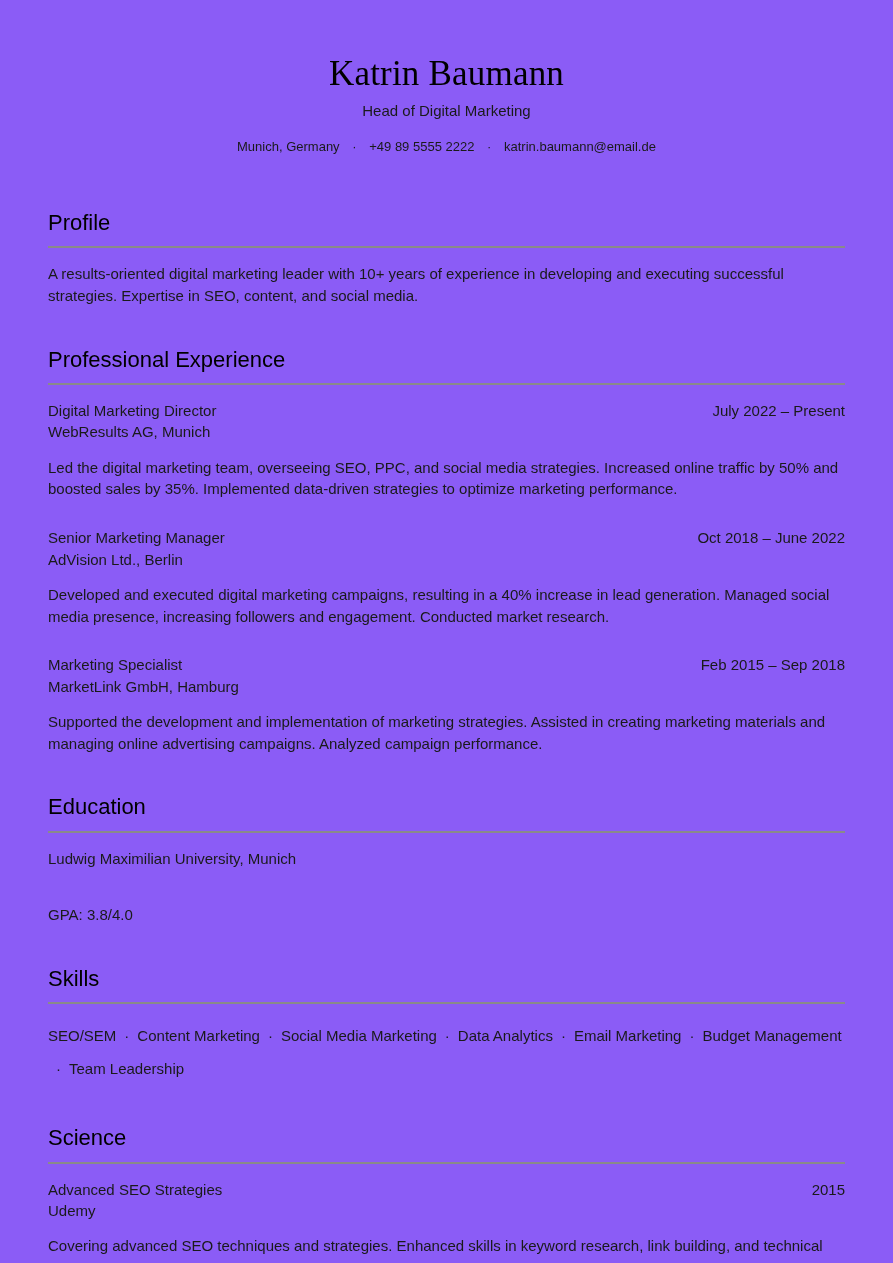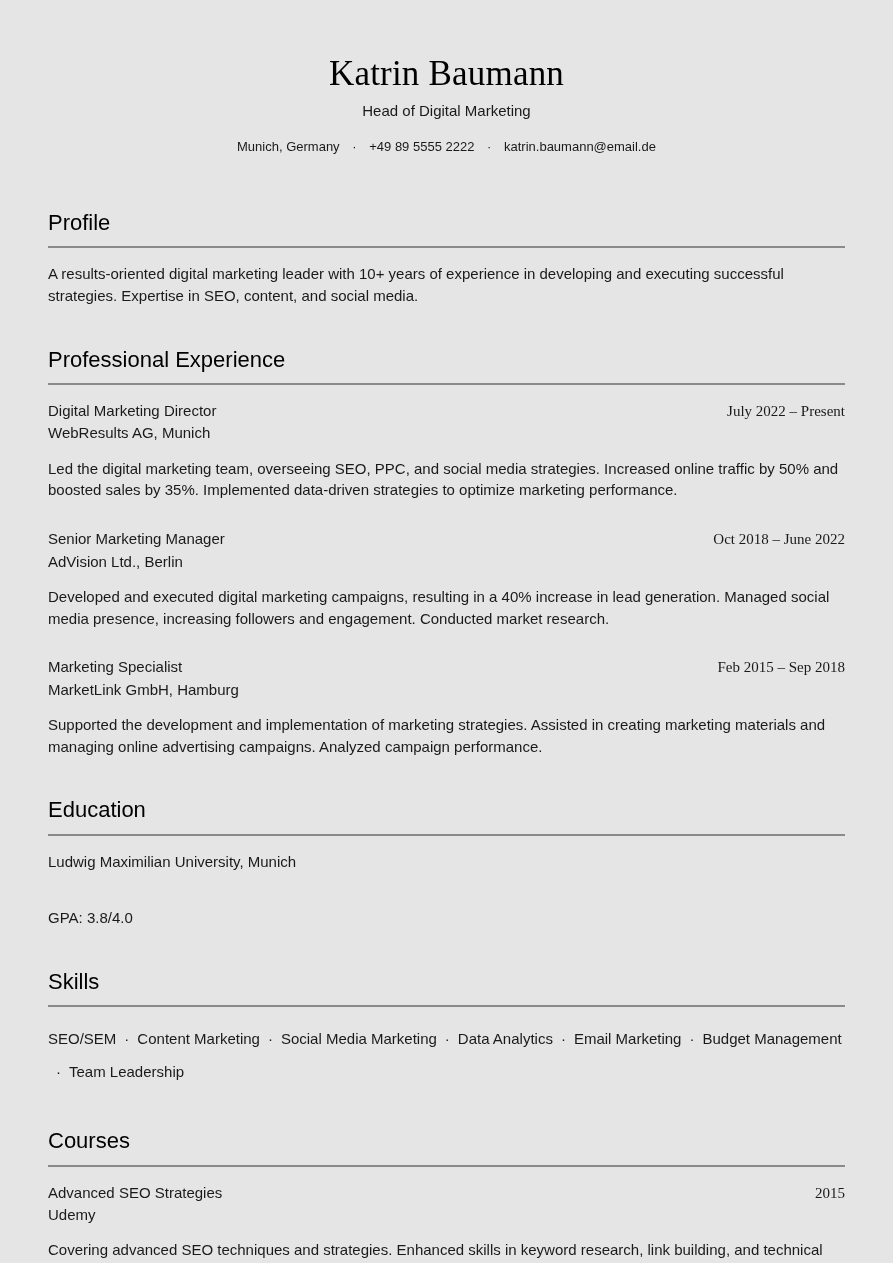--- a/index.html
+++ b/index.html
@@ -15,21 +15,21 @@
     font-family: "Liberation Sans", sans-serif;
     color: #1a1a1a;
     -webkit-font-smoothing: antialiased;
   }
 
   .page {
     box-sizing: border-box;
     width: 893px;
     height: 1263px;
     padding: 48px 48px 0 48px;
-    background: #e5e5e5;
+    background: #8b5cf6;
     overflow: hidden;
   }
 
   
   .resume-header {
     text-align: center;
     padding-top: 6px;
   }
   .full-name {
     font-family: "Liberation Serif", "DejaVu Serif", serif;
@@ -109,21 +109,20 @@
     font-size: 15px;
     color: #1a1a1a;
     line-height: 1.42;
   }
   .entry-date {
     font-size: 15px;
     color: #1a1a1a;
     line-height: 1.42;
     white-space: nowrap;
     text-align: right;
-    font-family: Liberation Serif, serif;
   }
   .entry-sub {
     font-size: 15px;
     color: #1a1a1a;
     line-height: 1.42;
   }
   .entry-desc {
     margin-top: 14px;
     font-size: 15px;
     line-height: 1.45;
@@ -226,21 +225,21 @@
     <h2 class="section-title">Skills</h2>
     <div class="section-rule"></div>
     <div class="section-body">
       <div class="skills-list">
         <span class="skill-item">SEO/SEM</span><span class="skill-sep">·</span><span class="skill-item">Content Marketing</span><span class="skill-sep">·</span><span class="skill-item">Social Media Marketing</span><span class="skill-sep">·</span><span class="skill-item">Data Analytics</span><span class="skill-sep">·</span><span class="skill-item">Email Marketing</span><span class="skill-sep">·</span><span class="skill-item">Budget Management</span><span class="skill-sep">·</span><span class="skill-item">Team Leadership</span>
       </div>
     </div>
   </section>
 
   <section class="section">
-    <h2 class="section-title">Courses</h2>
+    <h2 class="section-title">Science</h2>
     <div class="section-rule"></div>
     <div class="section-body">
       <div class="entry">
         <div class="entry-head">
           <div class="entry-title">Advanced SEO Strategies</div>
           <div class="entry-date">2015</div>
         </div>
         <div class="entry-sub">Udemy</div>
         <p class="entry-desc">Covering advanced SEO techniques and strategies. Enhanced skills in keyword research, link building, and technical SEO.</p>
       </div>

